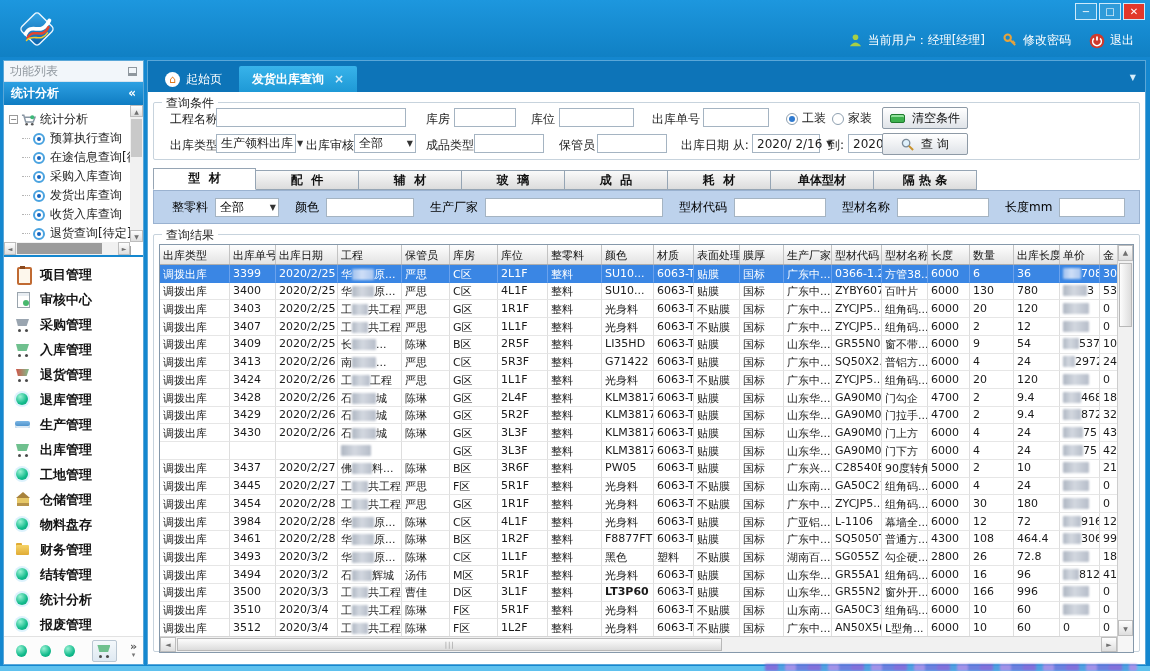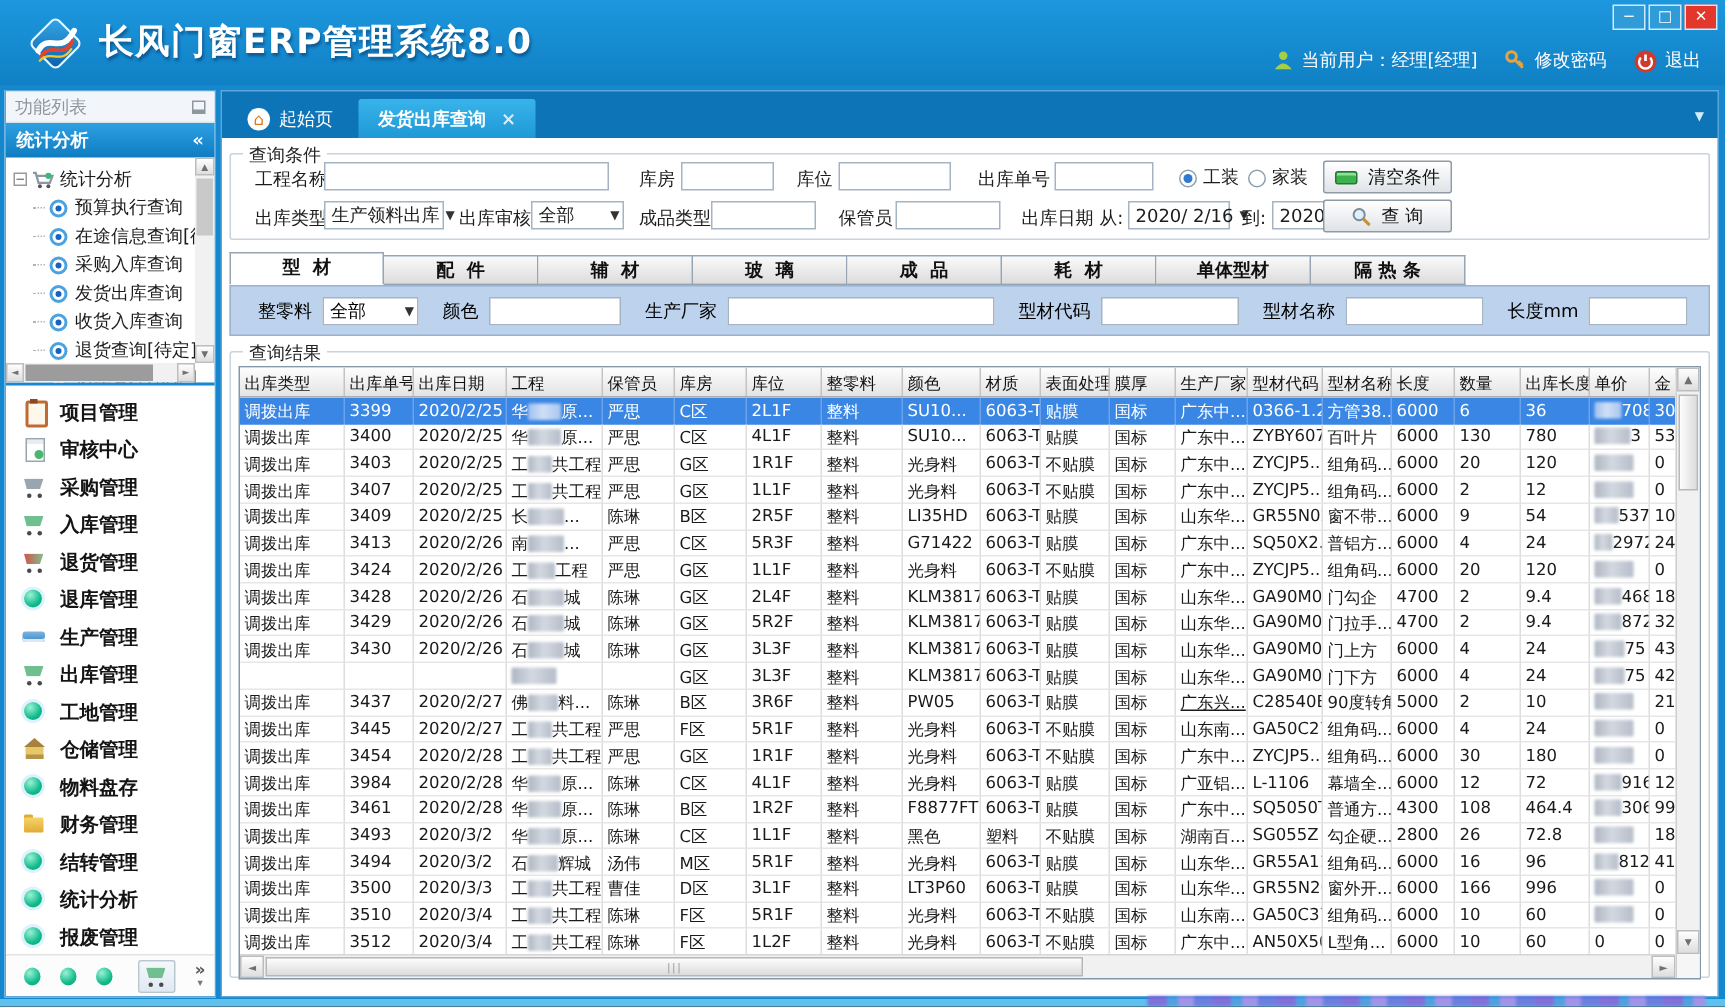--- a/index.html
+++ b/index.html
@@ -170,21 +170,20 @@
           <linearGradient id="lg" x1="0" y1="0" x2="1" y2="1">
         <stop offset="0" stop-color="#35a8e8"></stop>
             <stop offset="1" stop-color="#0a5fa8"></stop>
       </linearGradient>
         </defs>
       <rect x="9" y="9" width="26" height="26" rx="4" transform="rotate(45 22 22)" fill="url(#lg)" stroke="#eaf6ff" stroke-width="1.5"></rect>
       <path d="M10 27 C17 14, 26 31, 35 13" fill="none" stroke="#ffffff" stroke-width="4" stroke-linecap="round"></path>
       <path d="M12 31 C19 20, 27 34, 34 20" fill="none" stroke="#e2452f" stroke-width="2.6" stroke-linecap="round"></path>
       <path d="M11 34 C18 26, 26 37, 33 26" fill="none" stroke="#f4c82a" stroke-width="1.6" stroke-linecap="round"></path>
     </svg>
-    <div class="app-title">长风门窗ERP管理系统8.0</div>
     <div class="winbtns">
       <div class="winbtn">−</div>
       <div class="winbtn">□</div>
       <div class="winbtn close">✕</div>
     </div>
     <div class="userbar">
       <span class="seg">
         <svg width="15" height="15" viewBox="0 0 16 16">
           <circle cx="8" cy="4.5" r="3" fill="#a7cf45"></circle>
             <path d="M2 14 q6 -8 12 0 z" fill="#a7cf45"></path>
@@ -732,21 +731,21 @@
                     <div class="gc" style="width: 62px;">2020/2/27</div>
                     <div class="gc" style="width: 64px;">佛<span class="blur" style="width: 20px;"></span>料...</div>
                     <div class="gc" style="width: 48px;">陈琳</div>
                     <div class="gc" style="width: 48px;">B区</div>
                     <div class="gc" style="width: 50px;">3R6F</div>
                     <div class="gc" style="width: 54px;">整料</div>
                     <div class="gc" style="width: 52px;">PW05</div>
                     <div class="gc" style="width: 40px;">6063-T5</div>
                     <div class="gc" style="width: 46px;">贴膜</div>
                     <div class="gc" style="width: 44px;">国标</div>
-                    <div class="gc" style="width: 48px; text-decoration: underline;">广东兴...</div>
+                    <div class="gc" style="width: 48px;">广东兴...</div>
                     <div class="gc" style="width: 50px;">C28540B</div>
                     <div class="gc" style="width: 46px;">90度转角</div>
                     <div class="gc" style="width: 42px;">5000</div>
                     <div class="gc" style="width: 44px;">2</div>
                     <div class="gc" style="width: 46px;">10</div>
                     <div class="gc" style="width: 40px;"><span class="blur" style="width: 26px;"></span></div>
                     <div class="gc" style="width: 26px;">216</div>
                   </div>
                   <div class="grow">
                     <div class="gc" style="width: 70px;">调拨出库</div>
@@ -882,21 +881,21 @@
                   </div>
                   <div class="grow">
                     <div class="gc" style="width: 70px;">调拨出库</div>
                     <div class="gc" style="width: 46px;">3500</div>
                     <div class="gc" style="width: 62px;">2020/3/3</div>
                     <div class="gc" style="width: 64px;">工<span class="blur" style="width: 16px;"></span>共工程</div>
                     <div class="gc" style="width: 48px;">曹佳</div>
                     <div class="gc" style="width: 48px;">D区</div>
                     <div class="gc" style="width: 50px;">3L1F</div>
                     <div class="gc" style="width: 54px;">整料</div>
-                    <div class="gc" style="width: 52px;">LT3P60</div>
+                    <div class="gc" style="width: 52px; font-weight: bold;">LT3P60</div>
                     <div class="gc" style="width: 40px;">6063-T5</div>
                     <div class="gc" style="width: 46px;">贴膜</div>
                     <div class="gc" style="width: 44px;">国标</div>
                     <div class="gc" style="width: 48px;">山东华...</div>
                     <div class="gc" style="width: 50px;">GR55N26</div>
                     <div class="gc" style="width: 46px;">窗外开...</div>
                     <div class="gc" style="width: 42px;">6000</div>
                     <div class="gc" style="width: 44px;">166</div>
                     <div class="gc" style="width: 46px;">996</div>
                     <div class="gc" style="width: 40px;"><span class="blur" style="width: 26px;"></span></div>

